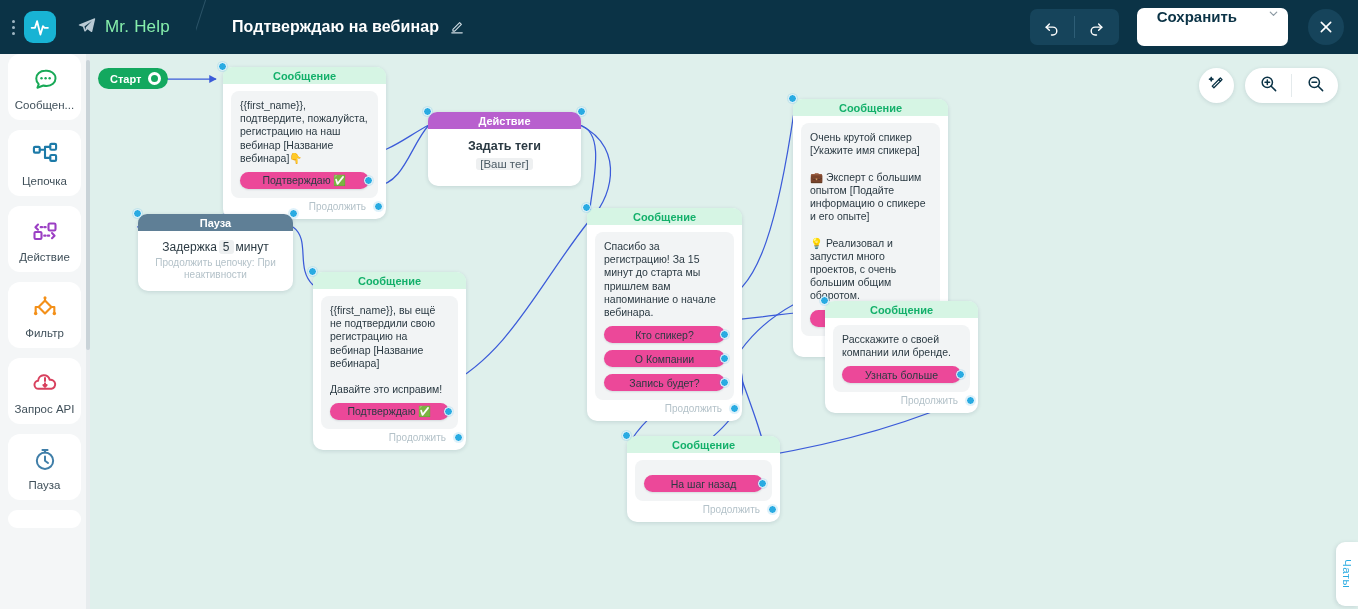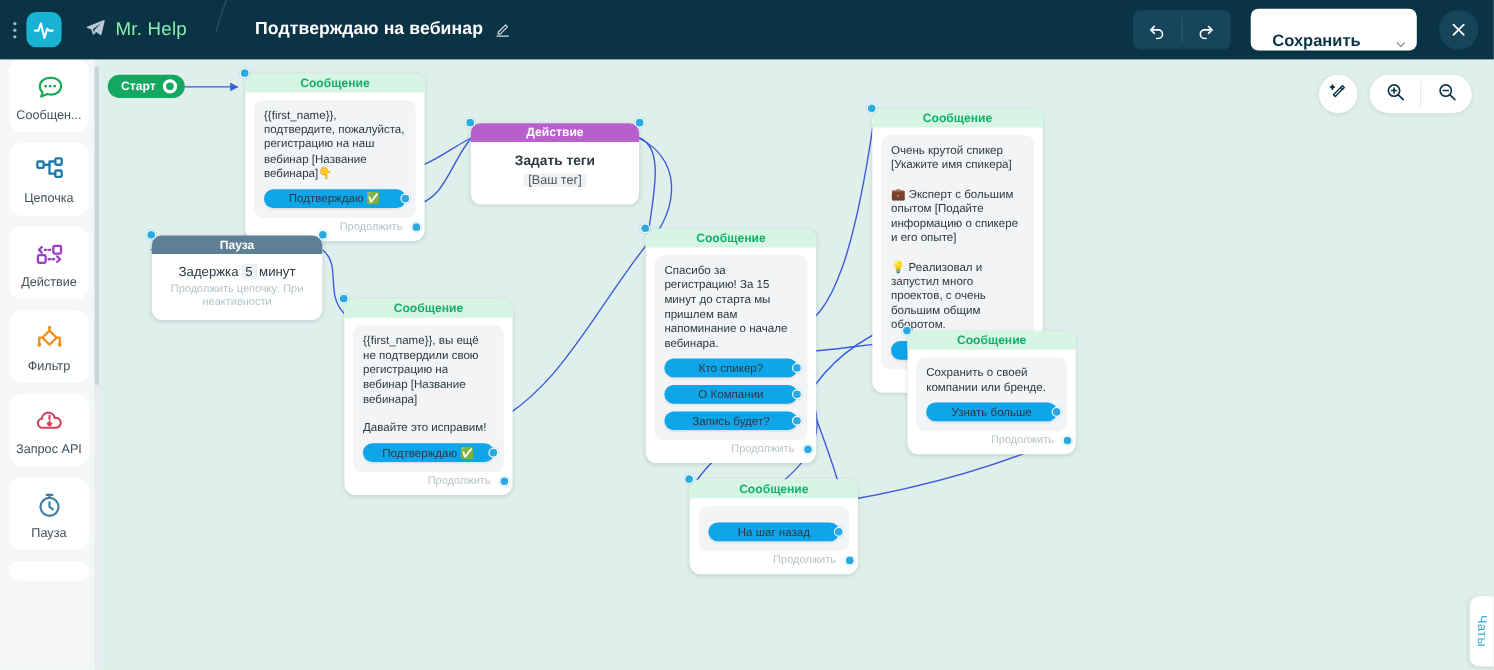--- a/index.html
+++ b/index.html
@@ -58,21 +58,21 @@
   .undogroup {
     display: flex; background: #16445b; border-radius: 7px; overflow: hidden;
     margin-right: 18px;
   }
   .undogroup .ubtn {
     width: 44px; height: 36px; display: flex; align-items: center; justify-content: center;
     cursor: pointer;
   }
   .undogroup .usep { width: 1px; background: #2e5e76; margin: 7px 0; }
   .savegroup {
-    display: flex; align-items: flex-end; background: #fff; border-radius: 7px; overflow: hidden;
+    display: flex; align-items: flex-start; background: #fff; border-radius: 7px; overflow: hidden;
     height: 38px; margin-right: 20px;
   }
   .savebtn {
     padding: 0 20px; display: flex; align-items: center; justify-content: center;
     color: #0b3346; font-size: 15px; font-weight: bold; cursor: pointer;
   }
   .savesep { width: 1px; background: #d6dee3; margin: 7px 0; }
   .savecaret {
     width: 30px; display: flex; align-items: center; justify-content: center; cursor: pointer;
   }
@@ -139,21 +139,21 @@
 
   .nbody { padding: 7px 8px 4px 8px; }
   .bubble {
     background: #f2f4f5; border-radius: 8px; padding: 8px 9px 9px 9px;
   }
   .btext {
     font-size: 10.5px; color: #2b3a43; line-height: 13.2px; white-space: pre-wrap;
   }
   .qbtn {
     margin-top: 7px; position: relative;
-    background: #0ea5e9; border-radius: 9px;
+    background: #ec4899; border-radius: 9px;
     height: 17px; display: flex; align-items: center; justify-content: center;
     font-size: 10.5px; color: #2b3a43;
     box-shadow: 0 1px 2px rgba(20,50,70,.13);
     cursor: pointer;
   }
   .port {
     position: absolute; width: 9px; height: 9px; border-radius: 50%;
     background: #29abe2; border: 1.5px solid #ffffff; z-index: 20;
     box-shadow: 0 0 0 1px rgba(41,171,226,.15);
     cursor: pointer;
@@ -531,21 +531,21 @@
         <span class="port"></span>
       </div>
     </div>
   </div>
 
   <div class="node" style="left:736px; top:247px; width:153px;">
     <div class="port inport"></div>
     <div class="nhead msg">Сообщение</div>
     <div class="nbody">
       <div class="bubble">
-        <div class="btext">Сохранить о своей компании или бренде.</div>
+        <div class="btext">Расскажите о своей компании или бренде.</div>
         <div class="qbtn">
           <span>Узнать больше</span>
           <span class="port"></span>
         </div>
       </div>
       <div class="controw">
         <span class="contlabel">Продолжить</span>
         <span class="port"></span>
       </div>
     </div>

